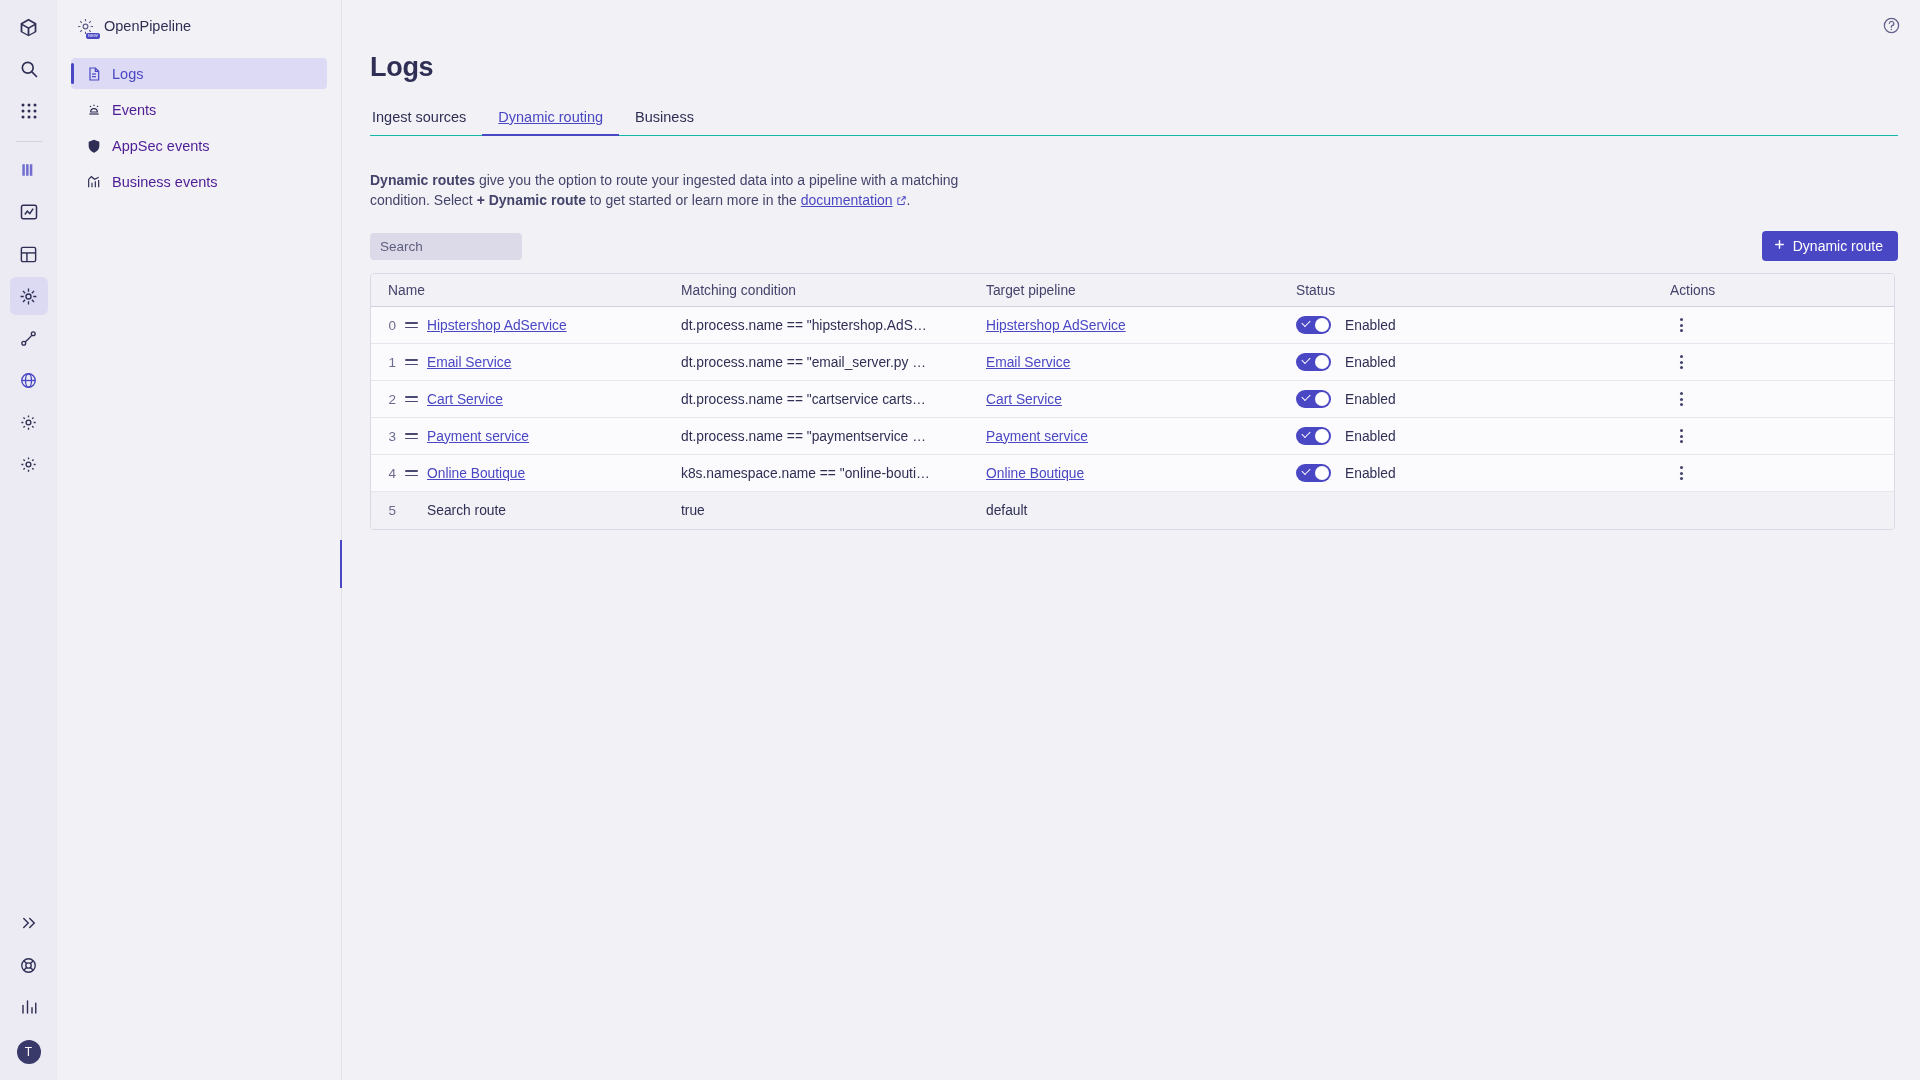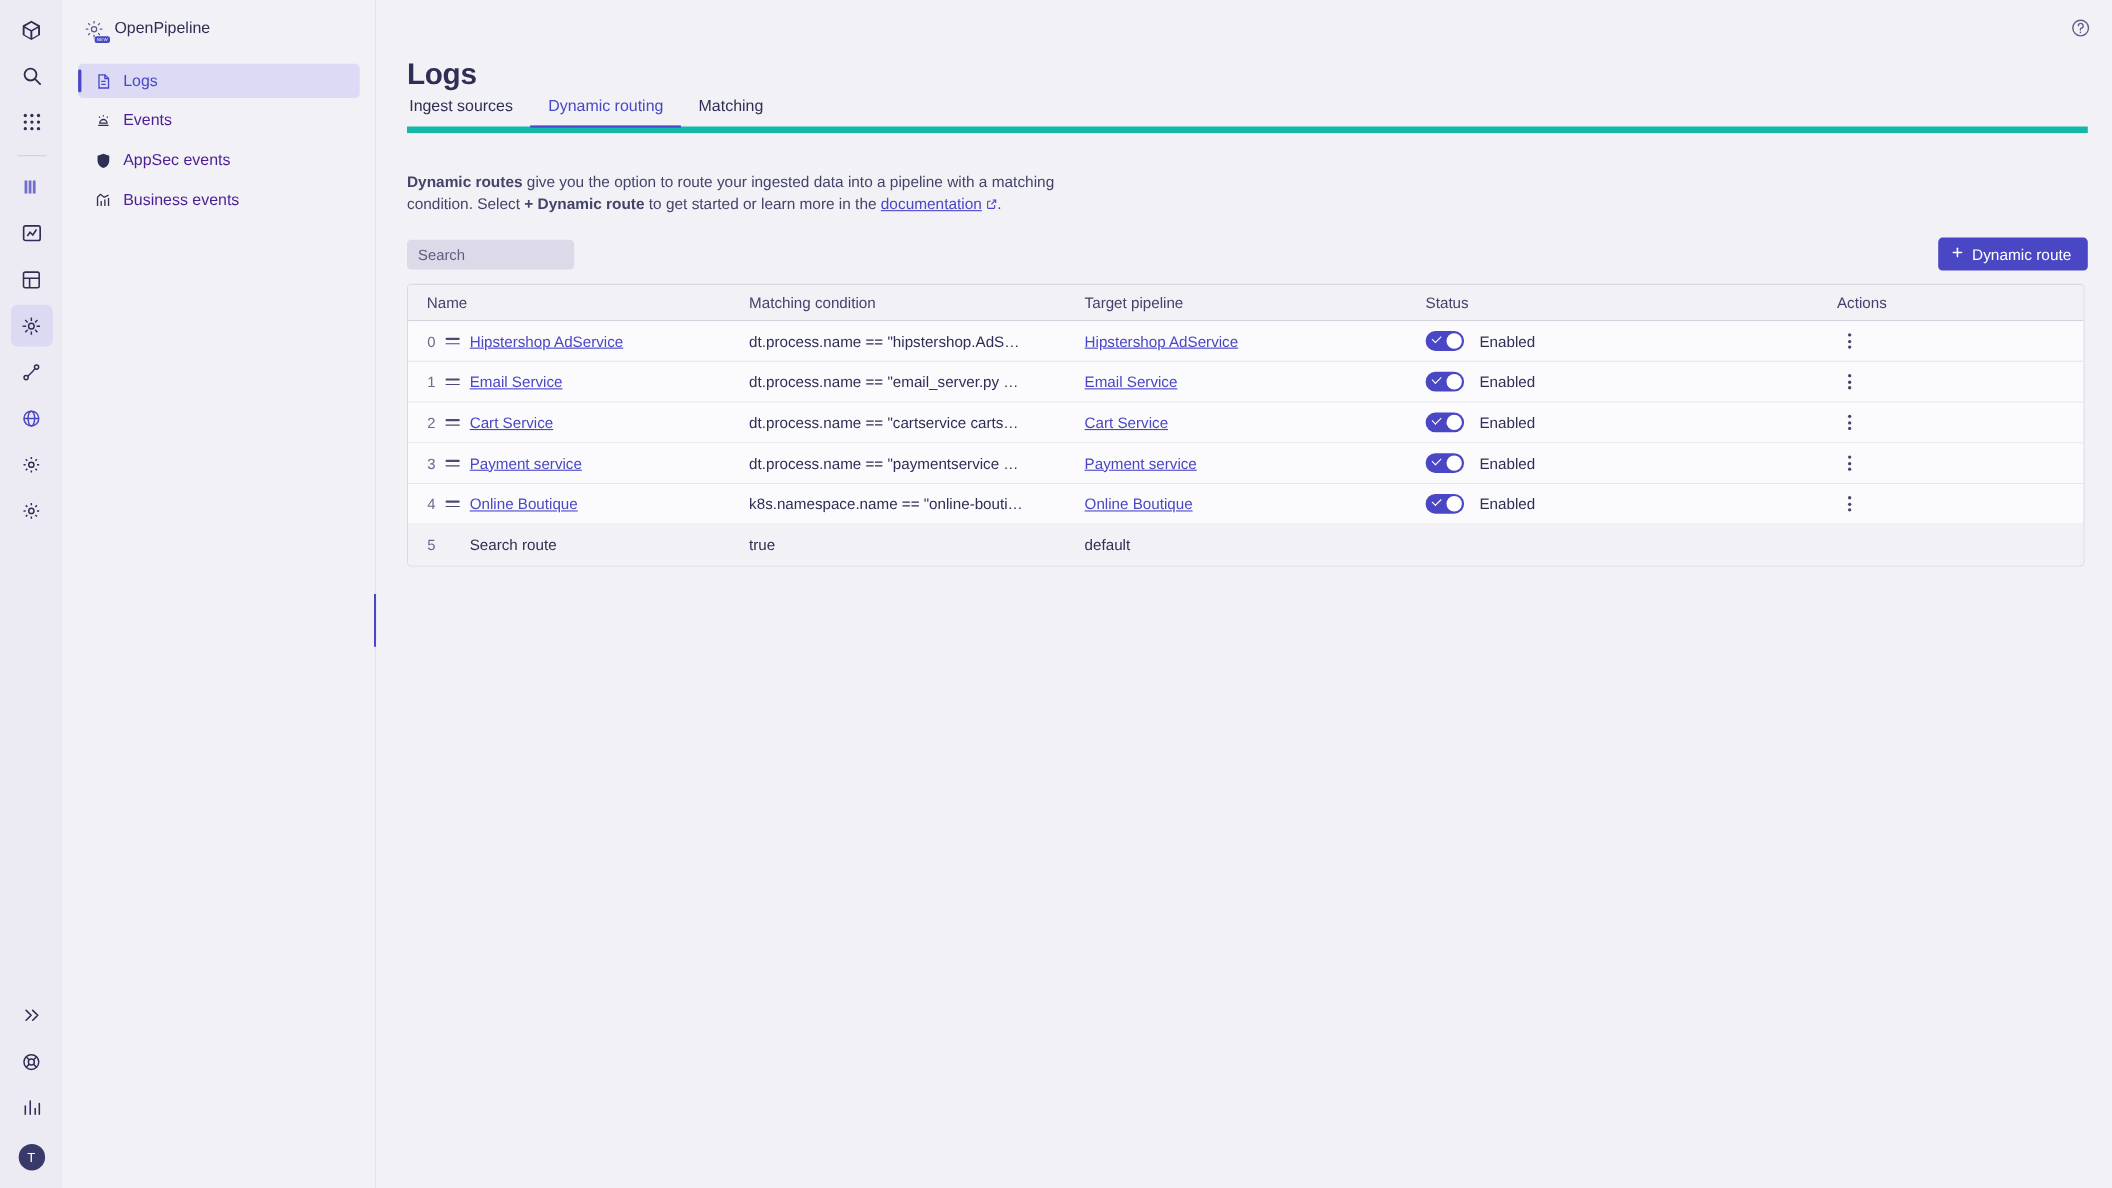--- a/index.html
+++ b/index.html
@@ -94,29 +94,29 @@
   }
   .help-btn {
     position: absolute; top: 14px; right: 18px;
     width: 22px; height: 22px; color: #61618a;
     display: flex; align-items: center; justify-content: center;
   }
   .page-wrap { padding: 52px 22px 0 28px; }
   .page-title { font-size: 27px; font-weight: bold; letter-spacing: -.3px; color: #2f2f55; }
 
   .tabs {
-    display: flex; gap: 0; 
-    border-bottom: 6px solid #14b8a6;
+    display: flex; gap: 0; margin-top: 20px;
+    border-bottom: 1px solid #14b8a6;
   }
   .tab {
     font-size: 14.5px; padding: 6px 16px 10px 16px;
     color: #2f2f55; position: relative;
   }
   .tab:first-child { padding-left: 2px; }
-  .tab.active { color: #4a47c4; }
+  .tab.active { color: #4a47c4; text-decoration: underline; }
   .tab.active::after {
     content: ""; position: absolute; left: 0; right: 0; bottom: -1px;
     height: 2.5px; background: #4a47c4;
   }
 
   .desc {
     margin-top: 34px; font-size: 14px; line-height: 20px;
     color: #44446b; max-width: 600px;
   }
   .desc b { font-weight: bold; }
@@ -379,21 +379,21 @@
         <circle cx="11.8" cy="17" r=".9" fill="#61618a" stroke="none"></circle>
       </svg>
     </div>
 
     <div class="page-wrap">
       <div class="page-title">Logs</div>
 
       <div class="tabs">
         <div class="tab">Ingest sources</div>
         <div class="tab active">Dynamic routing</div>
-        <div class="tab">Matching</div>
+        <div class="tab">Business</div>
       </div>
 
       <div class="desc">
         <b>Dynamic routes</b><span> give you the option to route your ingested data into a pipeline with a matching condition. Select </span><b>+ Dynamic route</b><span> to get started or learn more in the </span><a class="doc-link">documentation</a><span class="ext-icon"><svg width="11" height="11" viewBox="0 0 24 24" fill="none" stroke="#4a47c4" stroke-width="2.2">
               <path d="M14 4h6v6"></path>
               <path d="M20 4l-8.5 8.5"></path>
               <path d="M18 14v5a1.5 1.5 0 0 1-1.5 1.5h-11A1.5 1.5 0 0 1 4 19V8a1.5 1.5 0 0 1 1.5-1.5H10"></path>
             </svg></span><span>.</span>
       </div>
 

